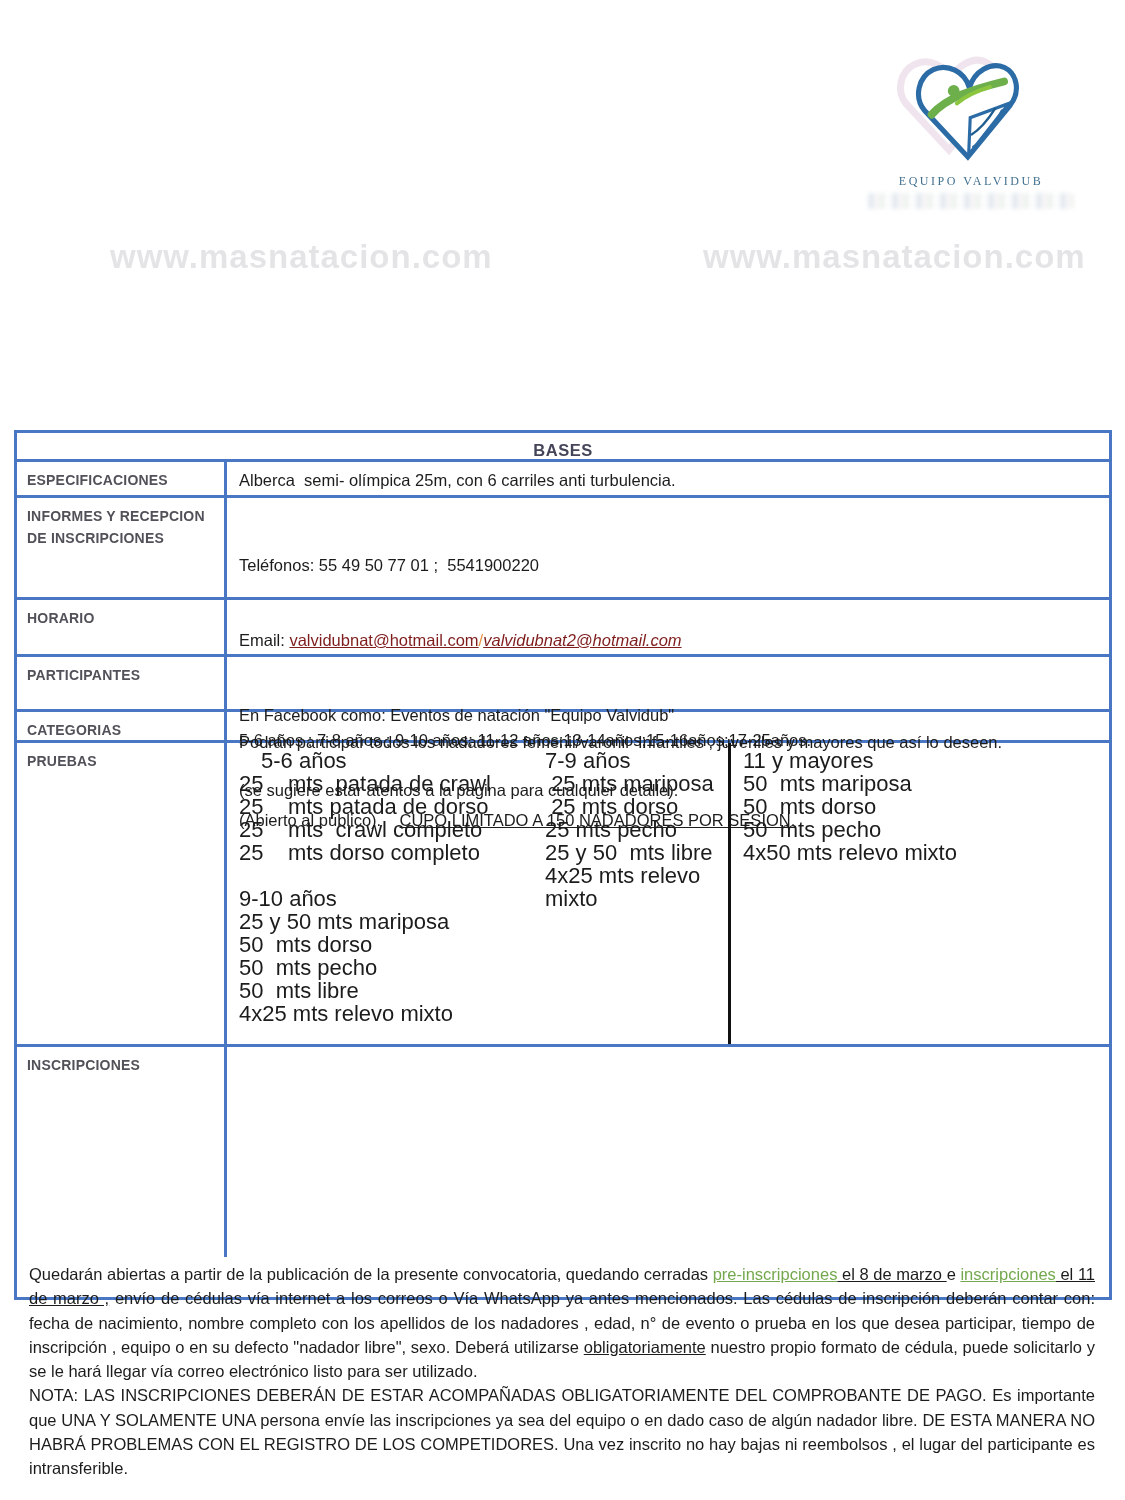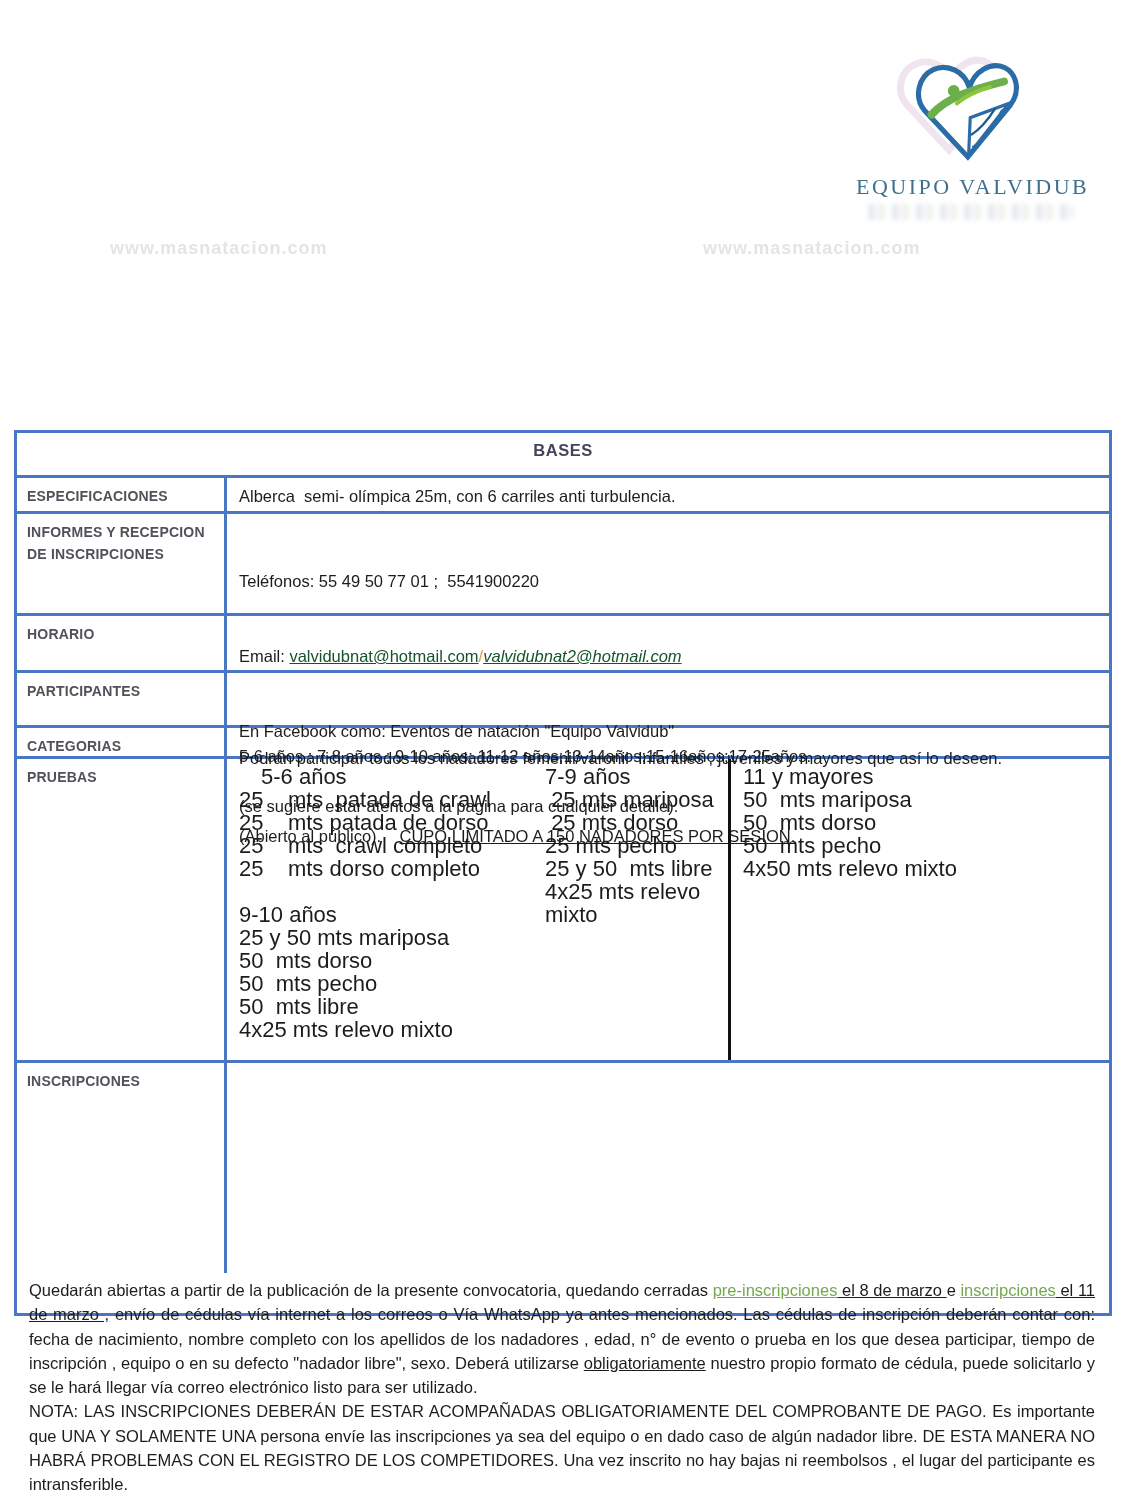--- a/index.html
+++ b/index.html
@@ -9,35 +9,35 @@
     background:#ffffff;
     font-family:"Liberation Sans", sans-serif;
     color:#1c1c1c;
     overflow:hidden;
   }
 
   
   .logo{position:absolute;left:856px;top:50px;width:230px;text-align:center;}
   .logo-title{
     font-family:"Liberation Serif", serif;
-    font-size:22px;letter-spacing:2.5px;
+    font-size:12px;letter-spacing:2.5px;
     color:#41708f;margin-top:2px;white-space:nowrap;
   }
   .logo-ghost{
     margin:4px auto 0;width:206px;height:16px;border-radius:2px;
     background:repeating-linear-gradient(90deg,
       rgba(120,150,180,.35) 0 6px, rgba(220,200,215,.30) 6px 11px,
       rgba(150,180,150,.28) 11px 17px, rgba(235,235,240,.2) 17px 24px);
     filter:blur(2.2px);opacity:.55;
   }
 
   
   .wm{
     position:absolute;
-    font-size:18px;font-weight:bold;letter-spacing:1px;
+    font-size:33px;font-weight:bold;letter-spacing:1px;
     color:#cfcfd4;opacity:.55;white-space:nowrap;
     user-select:none;
   }
 
   
   .btable{
     position:absolute;left:14px;top:430px;width:1098px;
     border:3px solid #4a77c4;box-sizing:border-box;background:#fff;
   }
   .trow{display:flex;box-sizing:border-box;}
@@ -49,42 +49,42 @@
     font-size:14px;font-weight:bold;line-height:1.55;
     color:#515159;letter-spacing:.2px;
   }
   .cell-content{
     flex:1;box-sizing:border-box;
     padding:4px 14px 0 12px;
     font-size:16.5px;line-height:25px;
     white-space:pre-wrap;
   }
 
-  .row-bases{height:42px;}
+  .row-bases{height:26px;}
   .bases-title{
     width:100%;text-align:center;line-height:34px;
     font-size:16.5px;font-weight:bold;color:#45455a;letter-spacing:.5px;
   }
   .row-espec{height:36px;}
   .row-espec .cell-content{padding-top:6px;}
   .row-informes{height:102px;}
   .row-informes .cell-content{padding-top:5px;}
   .row-horario{height:57px;}
   .row-horario .cell-content{padding-top:4px;line-height:26px;}
   .row-part{height:55px;}
   .row-part .cell-content{padding-top:20px;line-height:26px;}
   .row-cat{height:31px;}
   .row-cat .cell-content{padding-top:16px;border-radius:9px;}
   .row-pruebas{height:304px;}
   .row-insc{height:253px;flex-direction:column;}
   .row-insc .cell-content{
     padding-top:5px;line-height:24.3px;text-align:justify;white-space:normal;
   }
 
-  a.email{color:#14532d;text-decoration:underline;}
+  a.email{color:#7f1d1d;text-decoration:underline;}
   .email-sep{color:#e8923d;}
   .email-italic{font-style:italic;}
   .u{text-decoration:underline;}
 
   
   .pruebas-wrap{display:flex;width:100%;padding:0;white-space:normal;}
   .pr-col{box-sizing:border-box;padding:6px 0 0 12px;font-size:22px;line-height:23px;}
   .pr-col1{flex:0 0 318px;}
   .pr-col2{flex:0 0 183px;padding-left:0;}
   .pr-div{flex:0 0 0;border-left:3px solid #111;}

